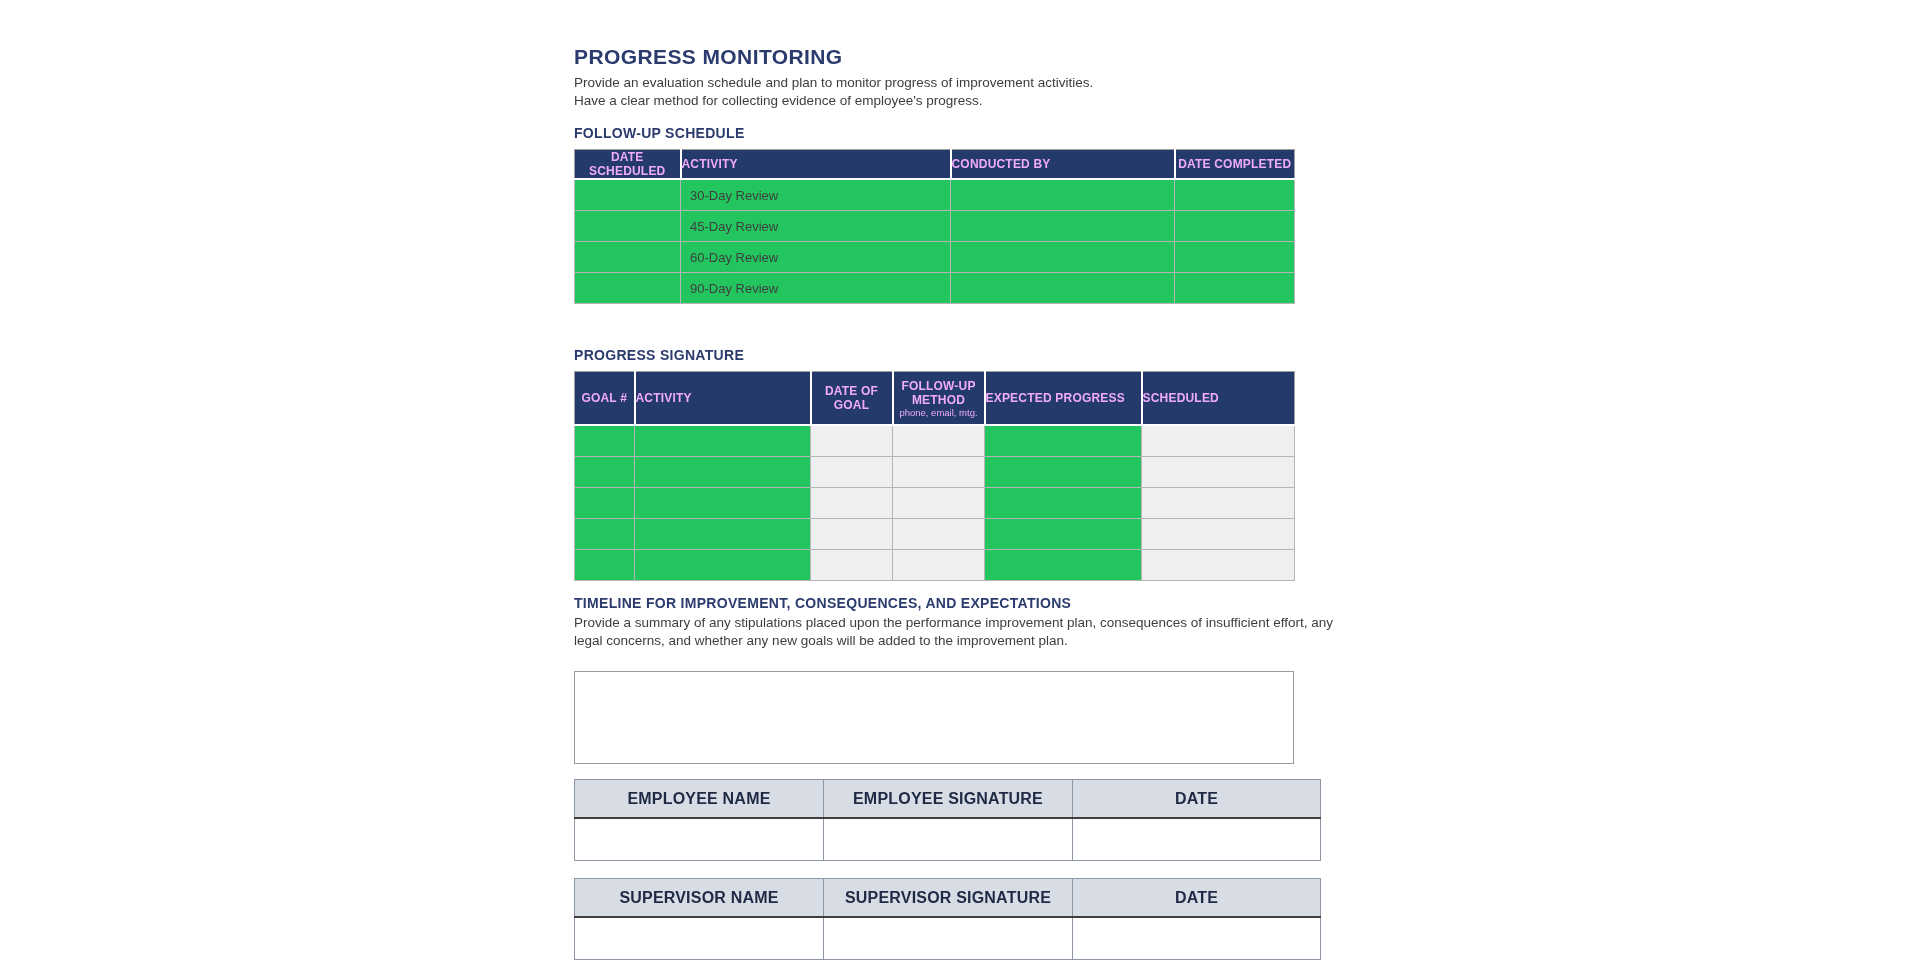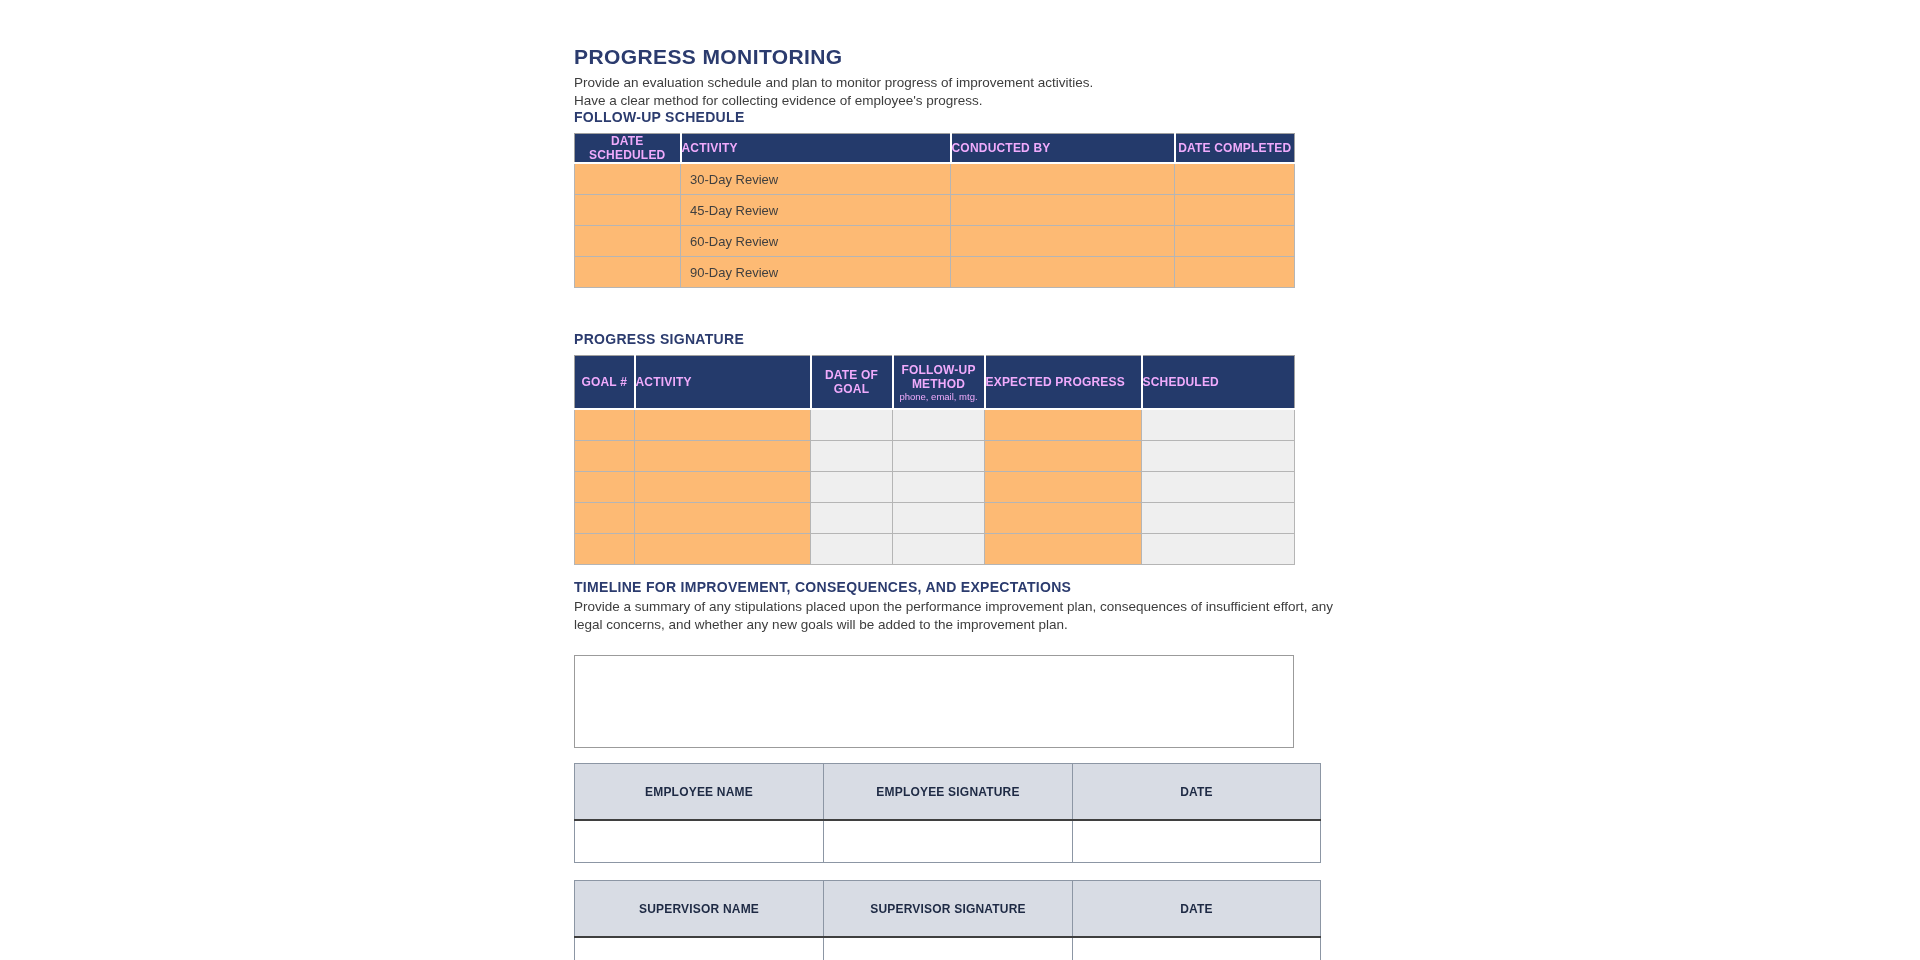--- a/index.html
+++ b/index.html
@@ -11,61 +11,61 @@
 
   .page-title {
     margin-top:46px; font-size:21px; font-weight:bold; letter-spacing:0.4px;
     color:#2B3B6E; line-height:22px;
   }
   .intro { margin-top:6px; font-size:13.5px; line-height:18px; color:#3D3D3D; }
   .section-heading {
     font-size:14px; font-weight:bold; letter-spacing:0.3px;
     color:#2B3B6E; line-height:14px;
   }
-  .sh-followup   { }
+  .sh-followup   { margin-top:16px; }
   .sh-benchmarks { margin-top:44px; }
   .sh-timeline   { margin-top:15px; }
   .body-text { margin-top:4px; font-size:13.5px; line-height:18px; color:#3D3D3D; width:765px; }
 
   table.tbl { border-collapse:collapse; table-layout:fixed; width:720px; border:1px solid #A0A0A0; }
   .tbl-followup   { margin-top:9px; }
   .tbl-benchmarks { margin-top:9px; }
   table.tbl thead th {
     background:#243A6B; color:#f0abfc; font-size:12px; font-weight:bold;
     letter-spacing:0.2px; border-left:2px solid #ffffff; border-bottom:2px solid #ffffff;
     vertical-align:middle; padding:0;
   }
   table.tbl thead th:first-child { border-left:none; }
   .tbl-followup thead th { height:27px; }
   .tbl-benchmarks thead th { height:52px; line-height:14px; }
   th.l, td.l { text-align:left; padding:0 9px; }
   th.c, td.c { text-align:center; }
   table.tbl tbody td {
-    height:28px; background:#fdba74; border:1px solid #B5B5B5;
+    height:28px; background:#22c55e; border:1px solid #B5B5B5;
     font-size:13px; color:#3F3F3F; vertical-align:middle;
   }
   .tbl-benchmarks tbody td { height:29px; }
   .tbl-benchmarks tbody td.shade { background:#EFEFEF; }
   .th-sub { display:block; font-weight:normal; font-size:9.5px; line-height:11px; letter-spacing:0; }
 
   .notes-box {
     margin-top:21px; width:718px; height:91px; border:1px solid #9B9B9B; background:#ffffff;
   }
 
   .signatures-heading {
     margin-top:4px; font-size:21px; font-weight:bold; letter-spacing:0.4px;
     color:#4C5B6E; line-height:22px;
   }
   table.sig { border-collapse:collapse; table-layout:fixed; width:746px; border:1px solid #8C96A4; }
   .sig-employee   { margin-top:15px; }
   .sig-supervisor { margin-top:17px; }
   table.sig thead th {
-    background:#D8DCE4; color:#1E2A44; font-size:12px; font-weight:bold; letter-spacing:0.2px;
+    background:#D8DCE4; color:#1E2A44; font-size:16px; font-weight:bold; letter-spacing:0.2px;
     height:21px; text-align:center; vertical-align:middle;
-    border:1px solid #8C96A4; border-bottom:2px solid #3F3F3F; padding:17px;
+    border:1px solid #8C96A4; border-bottom:2px solid #3F3F3F; padding:8px;
   }
   table.sig tbody td { height:39px; background:#ffffff; border:1px solid #8C96A4; }
 </style>
 </head>
 <body>
 
 <div class="canvas">
   <div class="doc">
 
     <div class="page-title">PROGRESS MONITORING</div>

